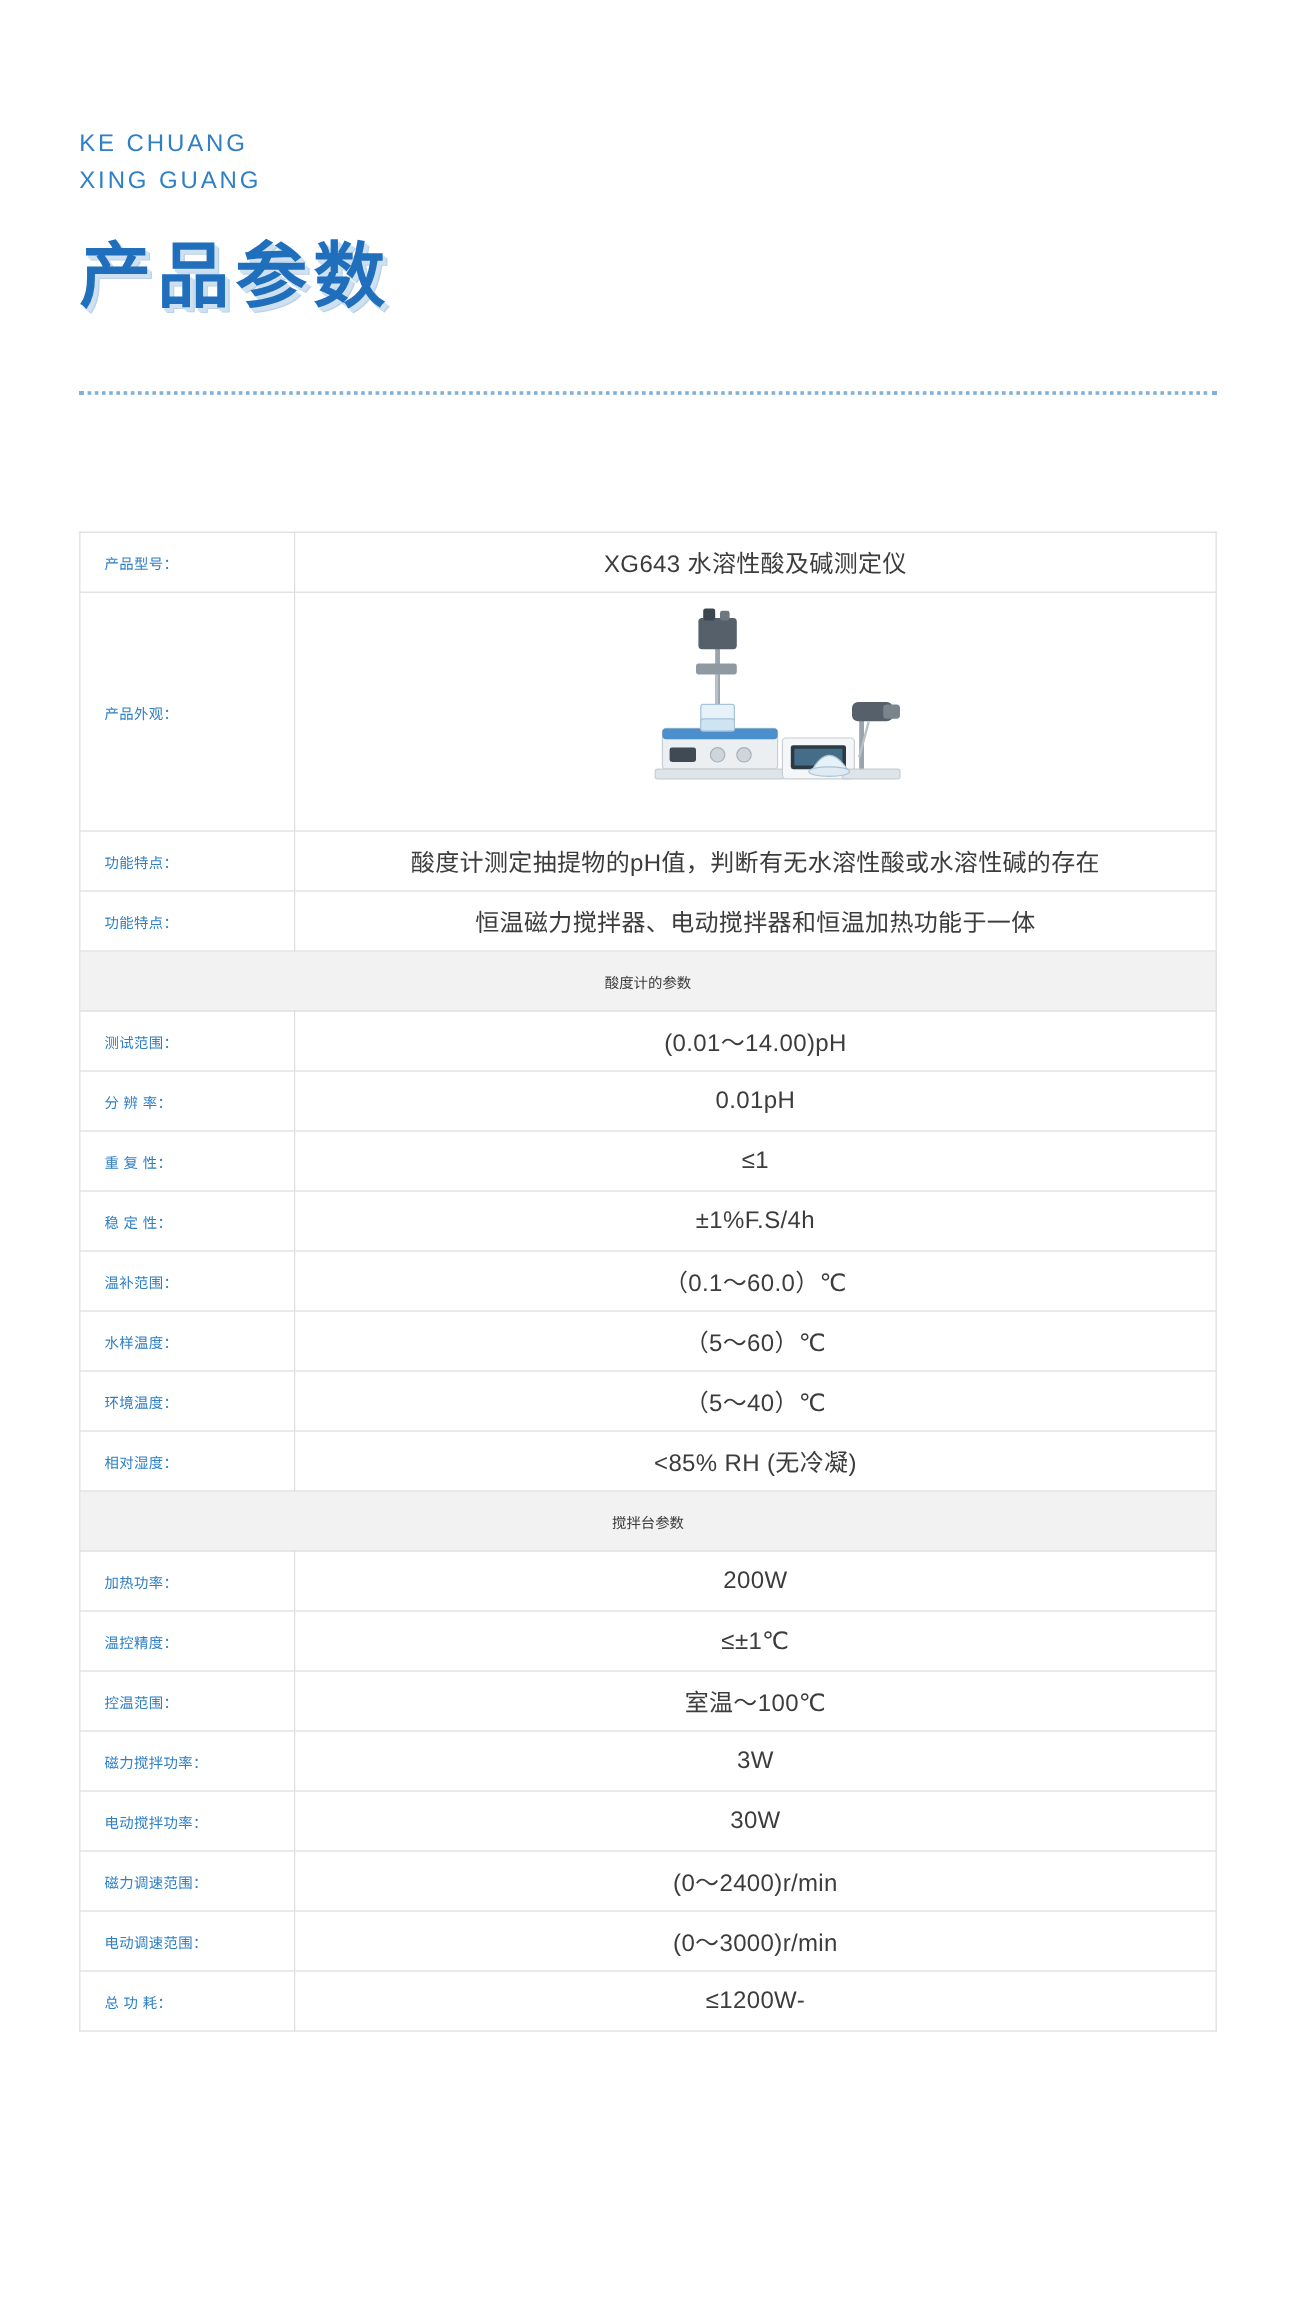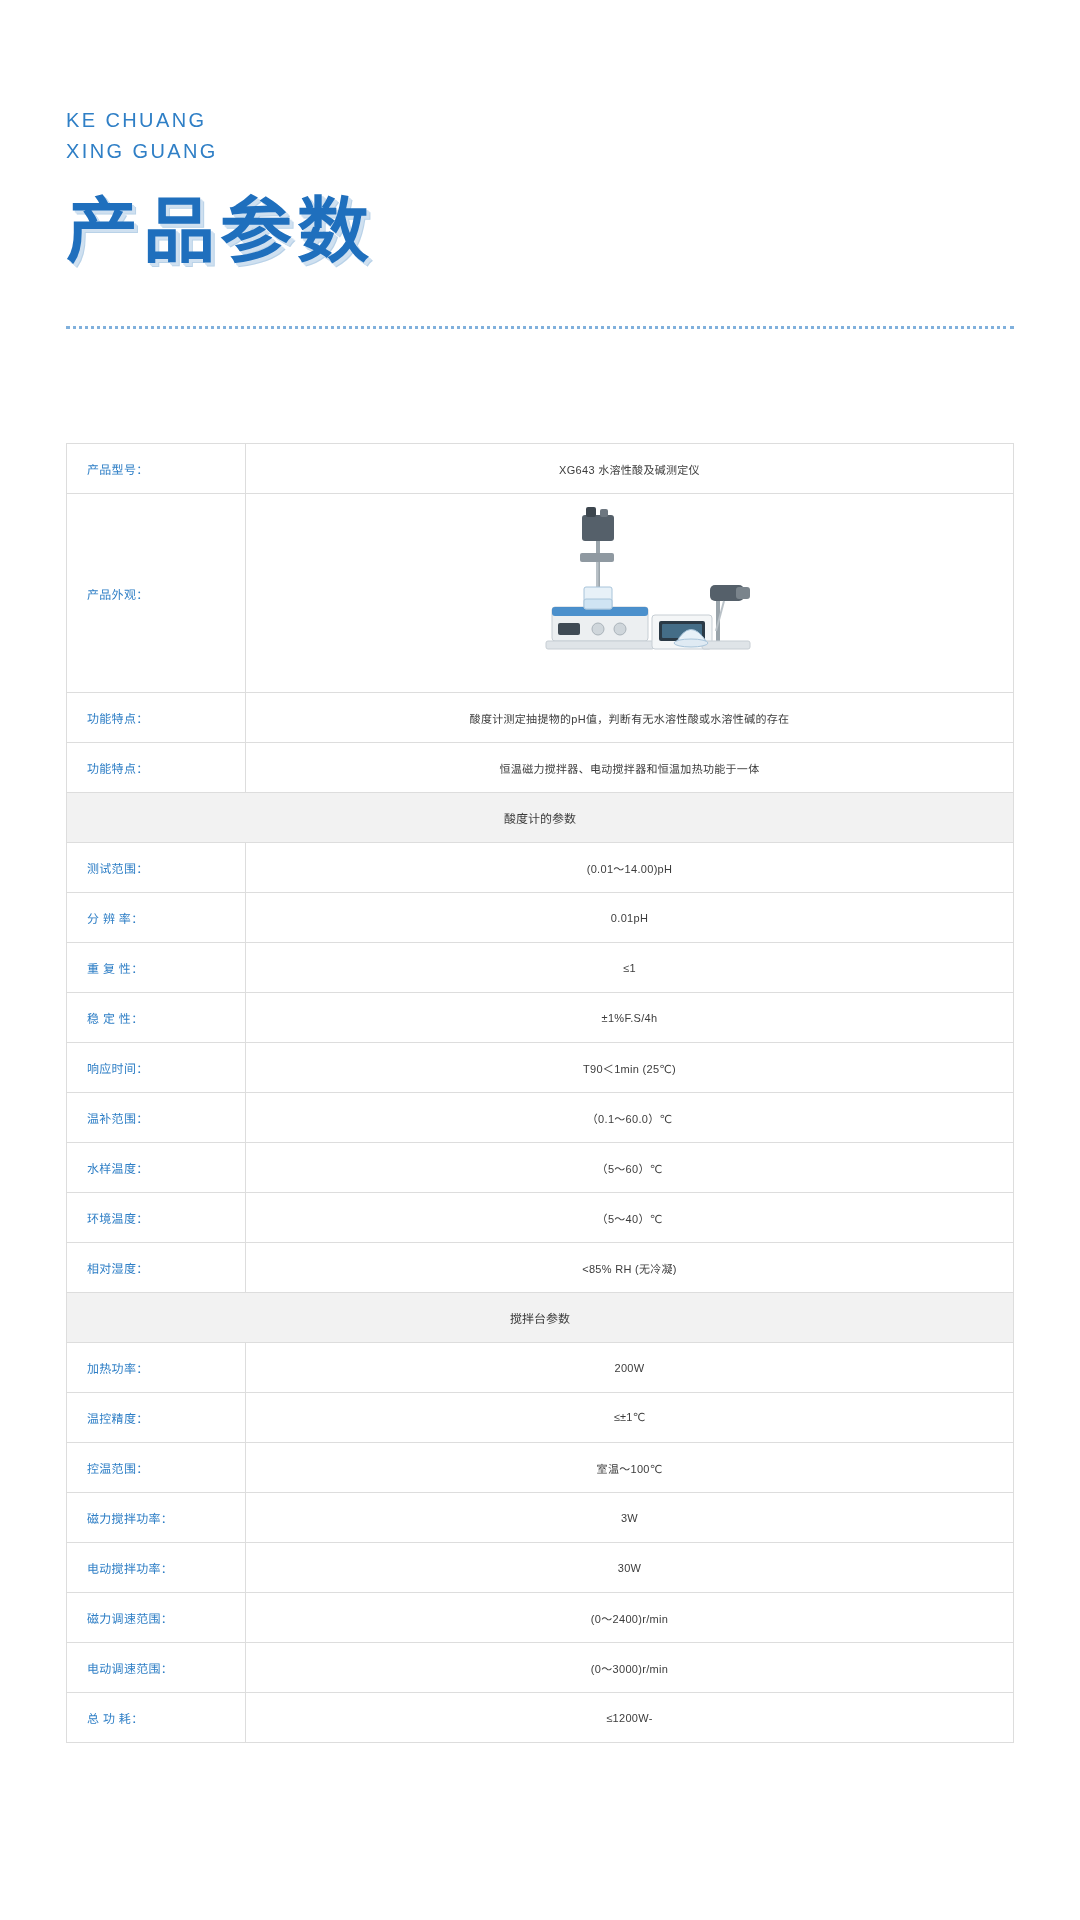--- a/index.html
+++ b/index.html
@@ -36,21 +36,21 @@
   .brand-line { display: block; white-space: pre; }
 
   .title-wrap {
     position: absolute;
     left: 66px;
     top: 185px;
     height: 92px;
   }
   .big-title {
     font-family: "DejaVu Sans", "Liberation Sans", sans-serif;
-    font-size: 72px;
+    font-size: 60px;
     font-weight: 700;
     letter-spacing: 5px;
     line-height: 92px;
     color: #1f6fbd;
     position: relative;
     display: inline-block;
     text-shadow:
        2px 2px 0 #cfe0f0,
        3px 3px 0 #cfe0f0,
        4px 4px 0 #b9d2e8;
@@ -71,21 +71,21 @@
     position: absolute;
     left: 66px;
     top: 443px;
     width: 948px;
     border-collapse: collapse;
     table-layout: fixed;
     background: #fff;
   }
   .spec-table td {
     border: 1px solid #dddddd;
-    font-size: 11px;
+    font-size: 20px;
     color: #3c3c3c;
     padding: 0;
     vertical-align: middle;
   }
   td.label {
     width: 158px;
     color: #2f7fc6;
     font-size: 12px;
     padding: 0 0 0 20px;
     height: 49px;
@@ -211,24 +211,20 @@
       </tr>
       <tr>
         <td class="label">重 复 性：</td>
         <td class="value">≤1</td>
       </tr>
       <tr>
         <td class="label">稳 定 性：</td>
         <td class="value">±1%F.S/4h</td>
       </tr>
       <tr>
-        <td class="label">响应时间：</td>
-        <td class="value">T90＜1min (25℃)</td>
-      </tr>
-      <tr>
         <td class="label">温补范围：</td>
         <td class="value">（0.1～60.0）℃</td>
       </tr>
       <tr>
         <td class="label">水样温度：</td>
         <td class="value">（5～60）℃</td>
       </tr>
       <tr>
         <td class="label">环境温度：</td>
         <td class="value">（5～40）℃</td>

